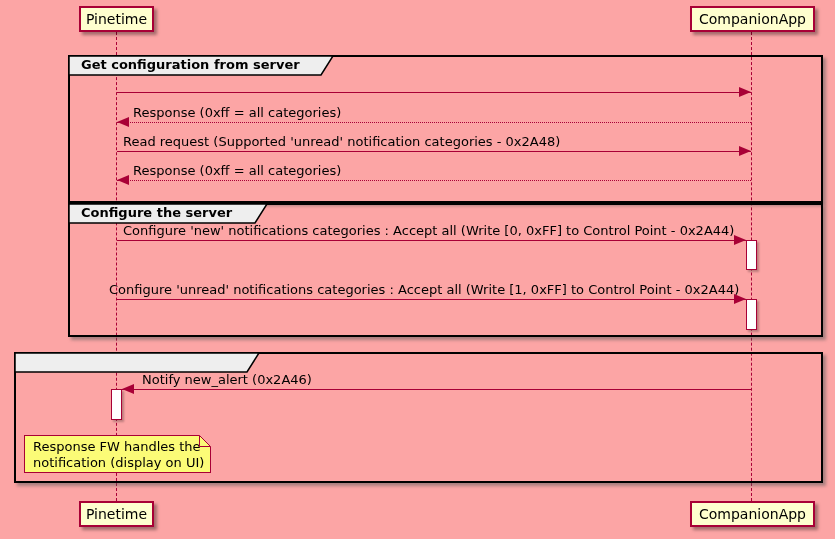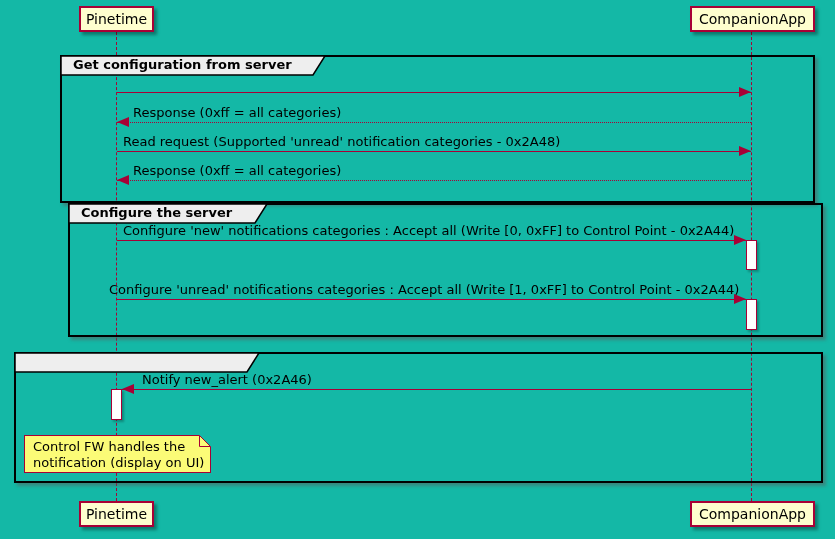--- a/index.html
+++ b/index.html
@@ -1,20 +1,20 @@
 <!DOCTYPE html>
 <html><head>
 <meta charset="utf-8">
 <style>
   html, body { margin: 0; padding: 0; background: #ffffff; }
   .canvas {
     position: relative;
     width: 835px;
     height: 539px;
-    background: #14b8a6;
+    background: #fca5a5;
     font-family: "DejaVu Sans", "Liberation Sans", sans-serif;
     overflow: hidden;
   }
   .participant {
     position: absolute;
     background: #FEFECE;
     border: 2px solid #A80036;
     box-shadow: 3px 3px 3px rgba(0,0,0,0.35);
     display: flex;
     align-items: center;
@@ -113,21 +113,21 @@
   <div class="lifeline" style="left:116px; top:32px; height:469px;"></div>
   <div class="lifeline" style="left:751px; top:32px; height:469px;"></div>
 
   <div class="participant" style="left:79px; top:6px; width:75px; height:26px;">
     <span>Pinetime</span>
   </div>
   <div class="participant" style="left:690px; top:6px; width:125px; height:26px;">
     <span>CompanionApp</span>
   </div>
 
-  <div class="frame" style="left:60px; top:55px; width:755px; height:148px;">
+  <div class="frame" style="left:68px; top:55px; width:755px; height:148px;">
     <div class="frame-label" style="width:266px;">
       <svg width="266" height="21">
         <path d="M1,1 L265,1 L253,20 L1,20 Z" fill="#EEEEEE" stroke="#000000" stroke-width="1.5"></path>
       </svg>
       <div class="flabel-text">Get configuration from server</div>
     </div>
   </div>
 
   <div class="frame" style="left:68px; top:203px; width:755px; height:134px;padding-left:41px;">
     <div class="frame-label" style="width:200px;">
@@ -170,21 +170,21 @@
   <div class="msg-line" style="left:117px; top:299px; width:629px;"></div>
   <div class="arrowhead right" style="left:734px; top:294px;"></div>
   <div class="activation" style="left:746px; top:299px; height:31px;"></div>
 
   <div class="msg-text" style="left:142px; top:372px;">Notify new_alert (0x2A46)</div>
   <div class="msg-line" style="left:122px; top:389px; width:629px;"></div>
   <div class="arrowhead left" style="left:122px; top:384px;"></div>
   <div class="activation" style="left:111px; top:389px; height:31px;"></div>
 
   <div class="note" style="left:24px; top:435px; width:187px; height:38px;">
-    <span class="note-line">Control FW handles the</span>
+    <span class="note-line">Response FW handles the</span>
     <span class="note-line">notification (display on UI)</span>
   </div>
   <svg class="note-fold" style="left:199px; top:435px; position:absolute;" width="12" height="12">
     <path d="M0.5,0.5 L11.5,11.5 L0.5,11.5 Z" fill="#FBFB77" stroke="#A80036" stroke-width="1"></path>
   </svg>
 
   <div class="participant" style="left:79px; top:501px; width:75px; height:26px;">
     <span>Pinetime</span>
   </div>
   <div class="participant" style="left:690px; top:501px; width:125px; height:26px;">

